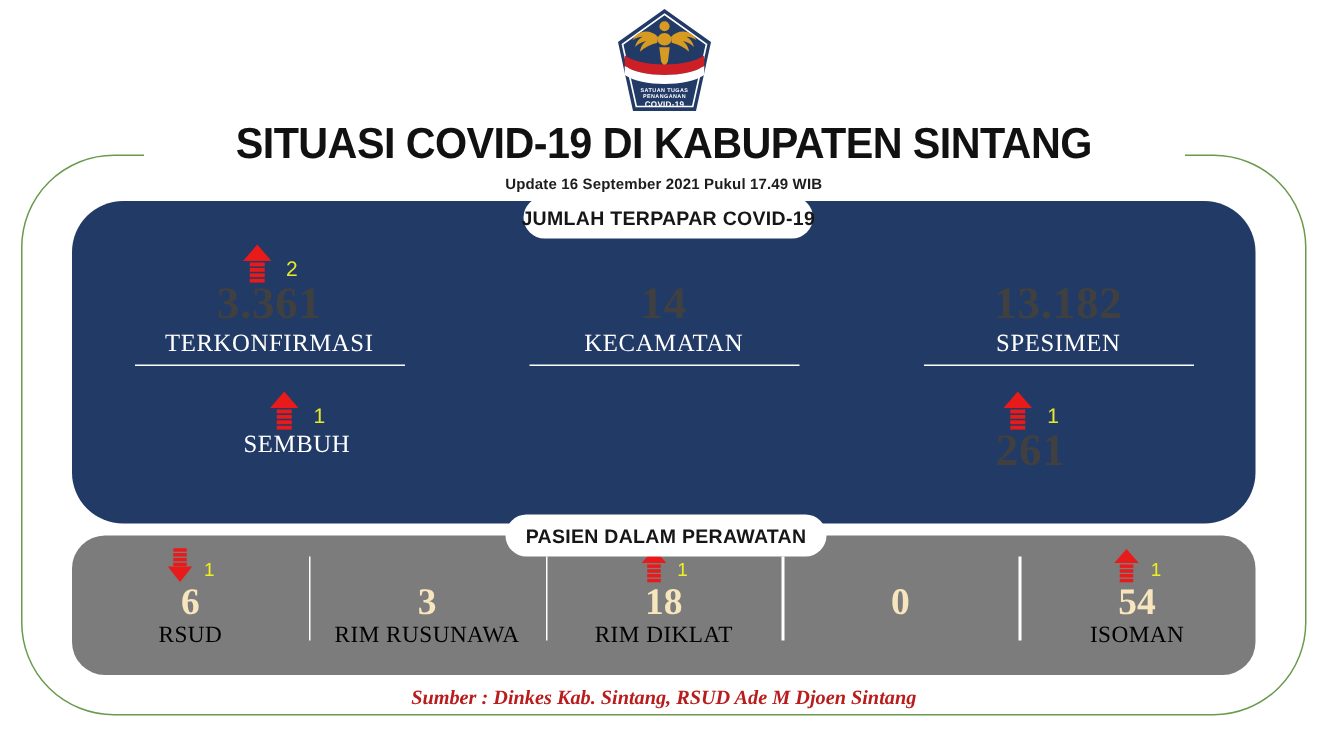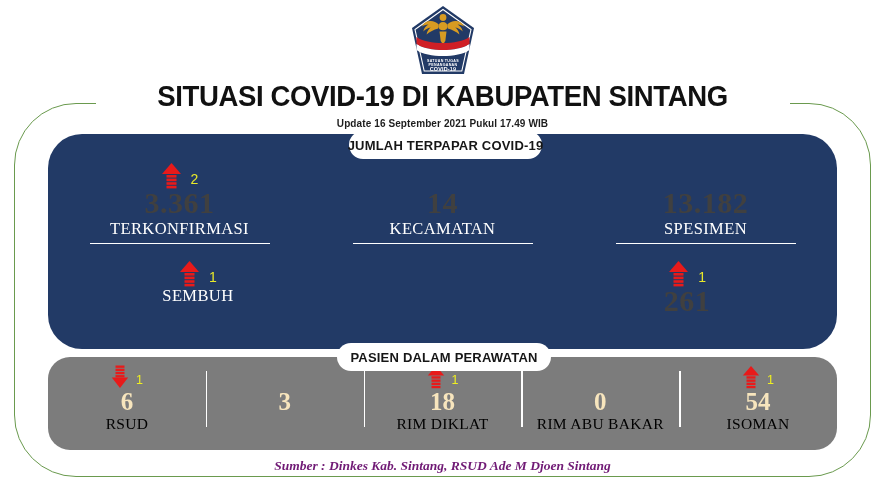--- a/index.html
+++ b/index.html
@@ -194,21 +194,21 @@
   }
 
   
   .footer{
     position:absolute;left:0;top:456px;width:885px;
     text-align:center;z-index:6;
   }
   .footer-text{
     font-family:"Liberation Serif", serif;
     font-style:italic;font-weight:bold;
-    font-size:13.5px;color:#701a75;
+    font-size:13.5px;color:#b91c1c;
     white-space:nowrap;
   }
 </style>
 </head>
 <body>
 
 <div id="infographic">
 
   <div class="green-frame"></div>
   <div class="title-mask"></div>
@@ -327,20 +327,21 @@
       </div>
       <div class="gnum">6</div>
       <div class="glabel">RSUD</div>
     </div>
 
     <div class="gcell">
       <div class="gdelta hidden">
         <span class="gdelta-num"></span>
       </div>
       <div class="gnum">3</div>
+      <div class="glabel">RIM RUSUNAWA</div>
     </div>
 
     <div class="gcell">
       <div class="gdelta">
         <svg class="garrow" viewBox="0 0 18 24">
           <polygon points="9,1 17.2,10.4 0.8,10.4" fill="#e81a1a"></polygon>
           <rect x="4.5" y="11.3" width="9" height="2.3" fill="#e81a1a"></rect>
           <rect x="4.5" y="14.5" width="9" height="2.3" fill="#e81a1a"></rect>
           <rect x="4.5" y="17.7" width="9" height="2.3" fill="#e81a1a"></rect>
           <rect x="4.5" y="20.9" width="9" height="2.3" fill="#e81a1a"></rect>
@@ -349,21 +350,20 @@
       </div>
       <div class="gnum">18</div>
       <div class="glabel">RIM DIKLAT</div>
     </div>
 
     <div class="gcell">
       <div class="gdelta hidden">
         <span class="gdelta-num"></span>
       </div>
       <div class="gnum">0</div>
-      <div class="glabel">RIM ABU BAKAR</div>
     </div>
 
     <div class="gcell">
       <div class="gdelta">
         <svg class="garrow" viewBox="0 0 18 24">
           <polygon points="9,1 17.2,10.4 0.8,10.4" fill="#e81a1a"></polygon>
           <rect x="4.5" y="11.3" width="9" height="2.3" fill="#e81a1a"></rect>
           <rect x="4.5" y="14.5" width="9" height="2.3" fill="#e81a1a"></rect>
           <rect x="4.5" y="17.7" width="9" height="2.3" fill="#e81a1a"></rect>
           <rect x="4.5" y="20.9" width="9" height="2.3" fill="#e81a1a"></rect>

